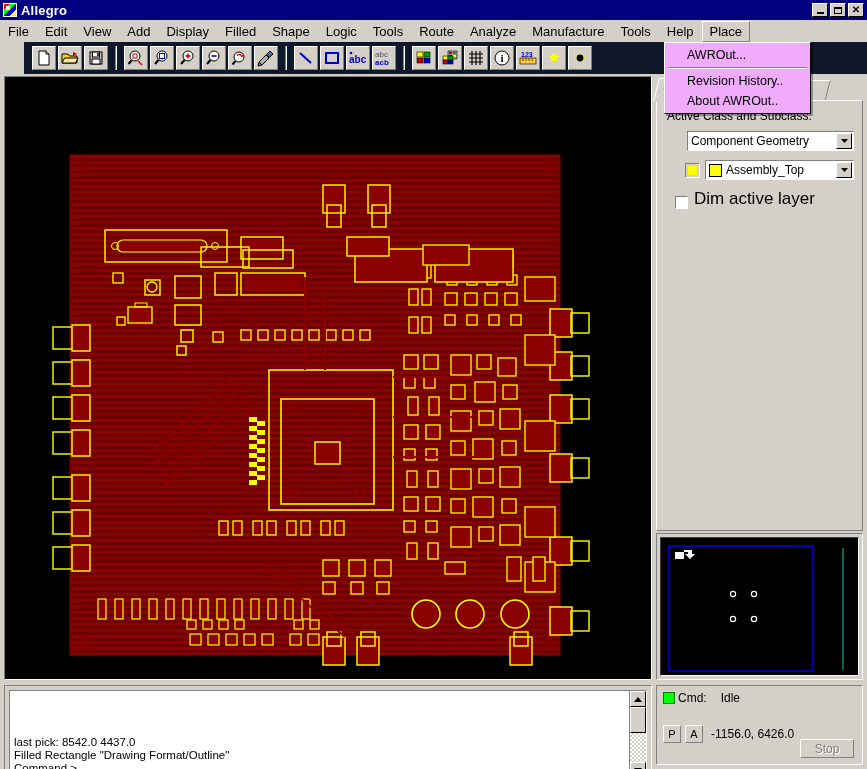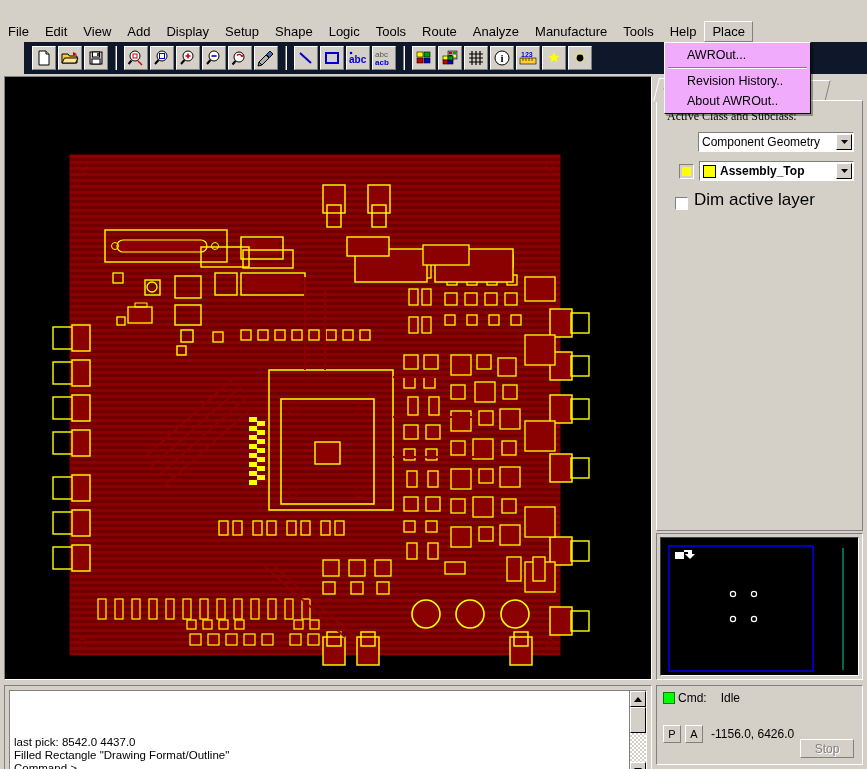--- a/index.html
+++ b/index.html
@@ -146,21 +146,21 @@
   .tab.skew > span{display:block;transform:skewX(14deg);}
   .tab-active{
     z-index:5;background:#d4d0c8;top:2px;height:24px;
   }
   .panel-body{
     position:absolute;left:0;top:24px;width:207px;height:431px;
     background:#d4d0c8;
     border:1px solid;border-color:#fff #808080 #808080 #fff;
     box-sizing:border-box;padding:8px;
   }
-  .panel-label{font-size:12px;margin:0 0 8px 2px;font-family:Liberation Serif, serif;}
+  .panel-label{font-size:12px;margin:0 0 8px 2px;}
   .ctrl-row{display:flex;align-items:center;margin:0 0 9px 0;}
   .swatch-box{
     width:15px;height:15px;
     border:1px solid;border-color:#808080 #fff #fff #808080;
     box-sizing:border-box;background:#d4d0c8;padding:2px;margin-right:5px;
   }
   .swatch-box i{display:block;width:100%;height:100%;background:#ffff00;}
   .combo{
     flex:1;height:20px;background:#fff;
     border:1px solid;border-color:#808080 #fff #fff #808080;
@@ -173,21 +173,21 @@
     width:16px;height:16px;margin:1px;background:#d4d0c8;
     border:1px solid;border-color:#fff #000 #000 #fff;box-sizing:border-box;
     display:flex;align-items:center;justify-content:center;flex:0 0 auto;
   }
   .chk-row{display:flex;align-items:flex-end;margin-top:2px;font-size:17px;}
   .chkbox{
     width:13px;height:13px;background:#fff;
     border:1px solid;border-color:#808080 #fff #fff #808080;
     box-sizing:border-box;margin-right:6px;
   }
-  .indent1{margin-left:33px;justify-content:flex-end;}
+  .indent1{margin-left:22px;justify-content:flex-end;}
 
   
   .worldview{
     position:absolute;left:656px;top:533px;width:207px;height:147px;
     background:#d4d0c8;border:1px solid;border-color:#808080 #fff #fff #808080;
     box-sizing:border-box;padding:3px;
   }
   .wv-inner{
     width:100%;height:100%;background:#000;
     border:1px solid;border-color:#404040 #fff #fff #404040;box-sizing:border-box;
@@ -216,28 +216,41 @@
     background:#d4d0c8;border:1px solid;border-color:#fff #808080 #808080 #fff;
     box-sizing:border-box;display:flex;align-items:center;justify-content:center;
     font-size:12px;color:#808080;text-shadow:1px 1px 0 #fff;
   }
 </style>
 </head>
 <body>
 
 <div id="app">
 
+  <div class="titlebar">
+    <div class="title-icon"></div>
+    <div class="title-text">Allegro</div>
+    <div class="title-btns">
+      <div class="tbtn min">
+          <span></span>
+        </div>
+      <div class="tbtn max">
+          <span></span>
+        </div>
+      <div class="tbtn cls">✕</div>
+    </div>
+  </div>
 
   <div class="menubar">
     <div class="menu-item">File</div>
     <div class="menu-item">Edit</div>
     <div class="menu-item">View</div>
     <div class="menu-item">Add</div>
     <div class="menu-item">Display</div>
-    <div class="menu-item">Setup</div>
+    <div class="menu-item">Filled</div>
     <div class="menu-item">Shape</div>
     <div class="menu-item">Logic</div>
     <div class="menu-item">Tools</div>
     <div class="menu-item">Route</div>
     <div class="menu-item">Analyze</div>
     <div class="menu-item">Manufacture</div>
     <div class="menu-item">Tools</div>
     <div class="menu-item">Help</div>
     <div class="menu-item active">Place</div>
   </div>
@@ -757,21 +770,21 @@
         <div class="combo">
           <div class="cval">Component Geometry</div>
           <div class="carrow">
             <svg width="7" height="4" viewBox="0 0 7 4">
                 <path d="M0 0h7L3.5 4z" fill="#000"></path>
               </svg>
           </div>
         </div>
       </div>
 
-      <div class="ctrl-row" style="margin-left:14px;font-weight:bold;">
+      <div class="ctrl-row" style="margin-left:20px;">
         <div class="swatch-box">
             <i></i>
           </div>
         <div class="combo">
           <div class="cswatch"></div>
           <div class="cval">Assembly_Top</div>
           <div class="carrow">
             <svg width="7" height="4" viewBox="0 0 7 4">
                 <path d="M0 0h7L3.5 4z" fill="#000"></path>
               </svg>

